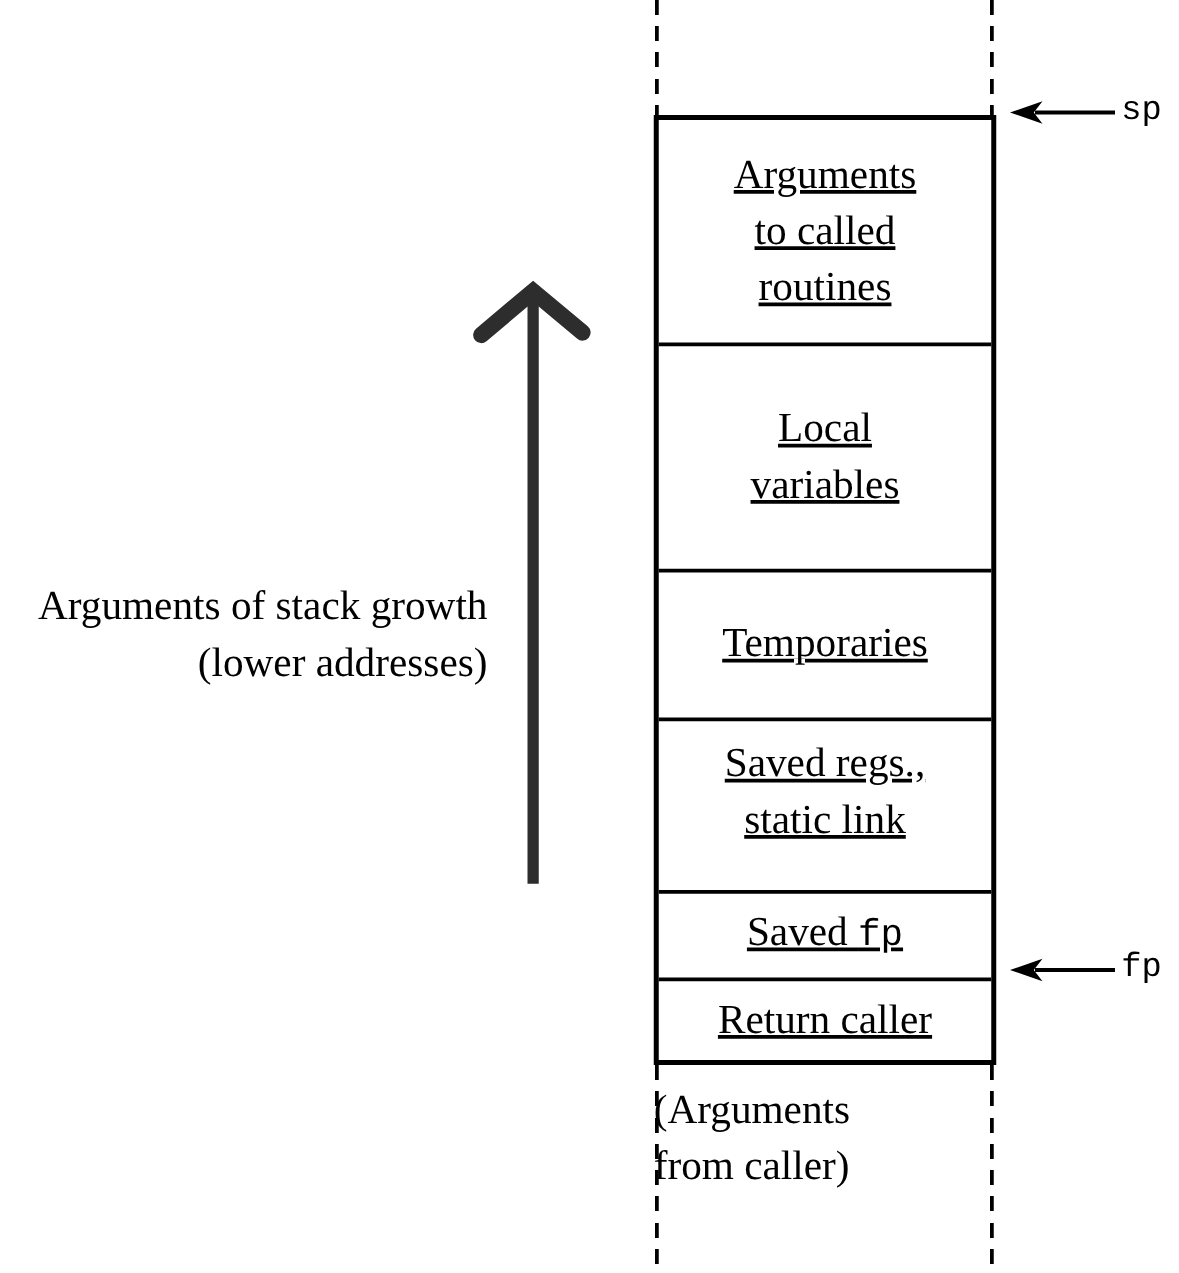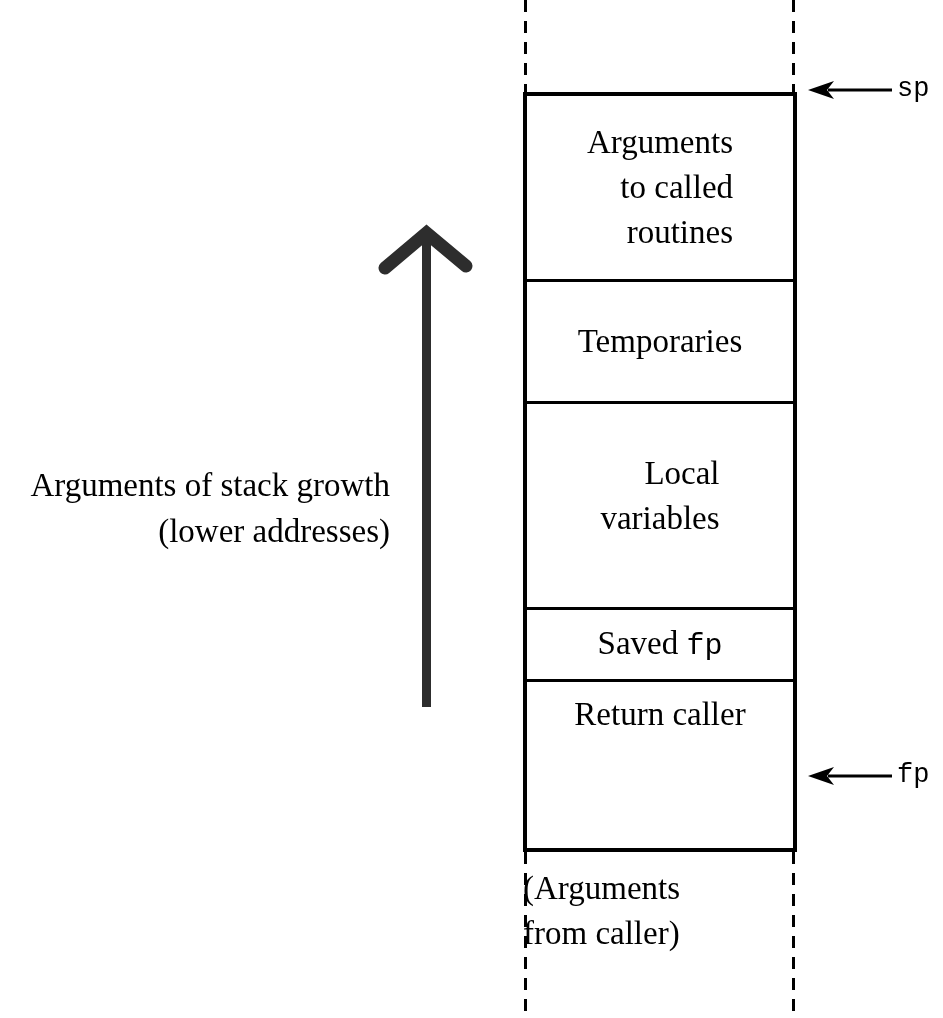--- a/index.html
+++ b/index.html
@@ -38,24 +38,25 @@
     box-sizing: border-box;
     border: 4px solid #000;
     display: flex;
     flex-direction: column;
   }
   .stack-row {
     box-sizing: border-box;
     display: flex;
     align-items: center;
     justify-content: center;
-    text-align: right;
+    text-align: center;
     font-size: 33px;
     line-height: 45px;
     white-space: pre-line;
+    text-decoration: underline;
   }
   .stack-row + .stack-row { border-top: 3px solid #000; }
   .row-args-out { height: 183px; }
   .row-temps    { height: 122px; }
   .row-locals   { height: 186px; }
   .row-savedreg { height: 121px; }
   .row-savedfp  { height: 72px; margin-top: 20px;  }
   .row-retaddr  { height: 68px;  }
 
   .mono {
@@ -124,26 +125,30 @@
     <polyline points="11,48 52.5,13 92,46" fill="none" stroke="#2d2d2d" stroke-width="13" stroke-linecap="round" stroke-linejoin="miter"></polyline>
     <rect x="48" y="19" width="9" height="468" fill="#2d2d2d"></rect>
   </svg>
 
   <div class="stack-box">
     <div class="stack-row row-args-out">
       <span>Arguments
 to called
 routines</span>
     </div>
+    <div class="stack-row row-locals">
+      <span>Local
+variables</span>
+    </div>
     <div class="stack-row row-temps">
       <span>Temporaries</span>
     </div>
-    <div class="stack-row row-locals">
-      <span>Local
-variables</span>
+    <div class="stack-row row-savedreg">
+      <span>Saved regs.,
+static link</span>
     </div>
     <div class="stack-row row-savedfp">
       <span><span>Saved </span><span class="mono">fp</span></span>
     </div>
     <div class="stack-row row-retaddr">
       <span>Return caller</span>
     </div>
   </div>
 
   <div class="below-cell">(Arguments

